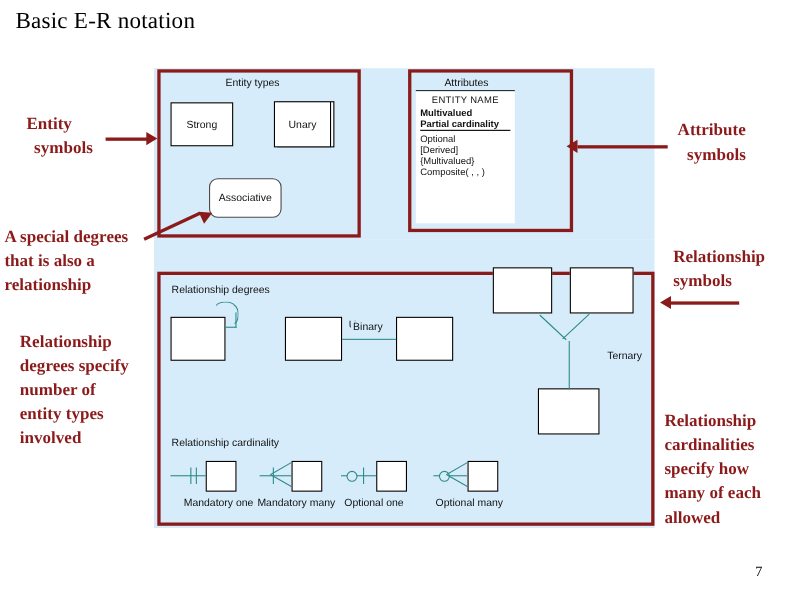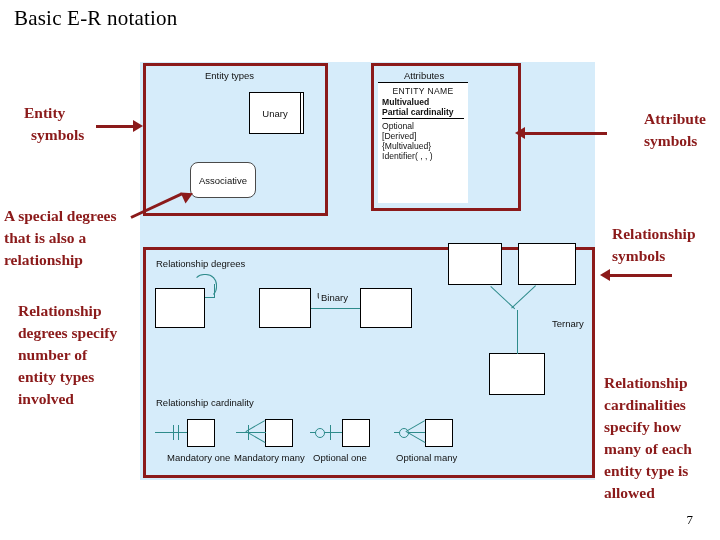--- a/index.html
+++ b/index.html
@@ -131,41 +131,44 @@
 <div class="slide">
 
   <div class="title">Basic E-R notation</div>
 
   <div class="panel panel-top"></div>
   <div class="panel panel-bottom"></div>
 
   <div class="frame" id="frame-entity"></div>
   <div class="cap" style="left:205px;top:70px;">Entity types</div>
 
+  <div class="erect" style="left:155px;top:93px;width:57px;height:40px;">
+    <span>Strong</span>
+  </div>
 
   <div class="erect weak" style="left:249px;top:92px;width:52px;height:42px;">
     <span>Unary</span>
   </div>
 
   <div class="erect assoc" style="left:190px;top:162px;width:66px;height:36px;">
     <span>Associative</span>
   </div>
 
   <div class="frame" id="frame-attr"></div>
   <div class="cap" style="left:404px;top:70px;">Attributes</div>
   <div class="hr-attr"></div>
 
   <div class="attrbox">
     <span class="ent">ENTITY NAME</span>
     <span class="idf">Multivalued</span>
     <span class="pidf">Partial cardinality</span>
     <span class="it">Optional</span>
     <span class="it">[Derived]</span>
     <span class="it">{Multivalued}</span>
-    <span class="it">Identifier( , , )</span>
+    <span class="it">Composite( , , )</span>
   </div>
 
   <div class="frame" id="frame-rel"></div>
 
   <div class="cap" style="left:156px;top:258px;">Relationship degrees</div>
 
   <div class="brect" style="left:155px;top:288px;width:50px;height:40px;"></div>
   <div class="loop" style="left:193px;top:274px;width:22px;height:22px;border-radius:11px;border-bottom-color:transparent;border-left-color:transparent;"></div>
   <div class="tl tl-v" style="left:214px;top:284px;height:14px;"></div>
   <div class="tl tl-h" style="left:205px;top:297px;width:10px;"></div>
@@ -229,38 +232,37 @@
   <div class="diag-head" style="left:183px;top:192px;transform:rotate(-25deg);"></div>
 
   <div class="callout" style="left:18px;top:300px;">
     <div>Relationship</div>
     <div>degrees specify</div>
     <div>number of</div>
     <div>entity types</div>
     <div>involved</div>
   </div>
 
-  <div class="callout" style="left:644px;top:108px;">
+  <div class="callout" style="left:616px;top:108px;text-align:right;">
     <div>Attribute</div>
     <div>symbols</div>
   </div>
   <div class="arrow-line" style="left:525px;top:132px;width:82px;"></div>
   <div class="arrow-head ah-left" style="left:515px;top:127px;"></div>
 
   <div class="callout" style="left:612px;top:223px;">
     <div>Relationship</div>
     <div>symbols</div>
   </div>
   <div class="arrow-line" style="left:610px;top:274px;width:62px;"></div>
   <div class="arrow-head ah-left" style="left:600px;top:269px;"></div>
 
   <div class="callout" style="left:604px;top:372px;">
     <div>Relationship</div>
     <div>cardinalities</div>
     <div>specify how</div>
     <div>many of each</div>
-    <div>entity type is</div>
     <div>allowed</div>
   </div>
 
   <div class="pagenum">7</div>
 
 </div>
 
 </body></html>

